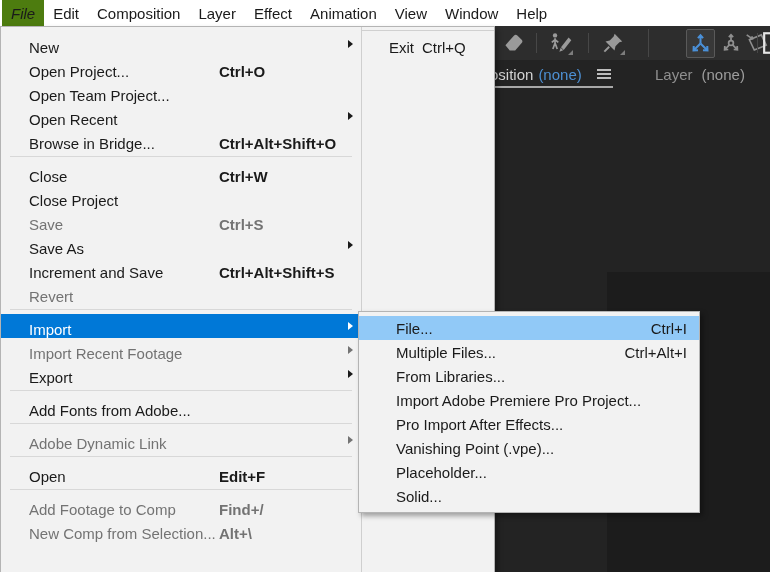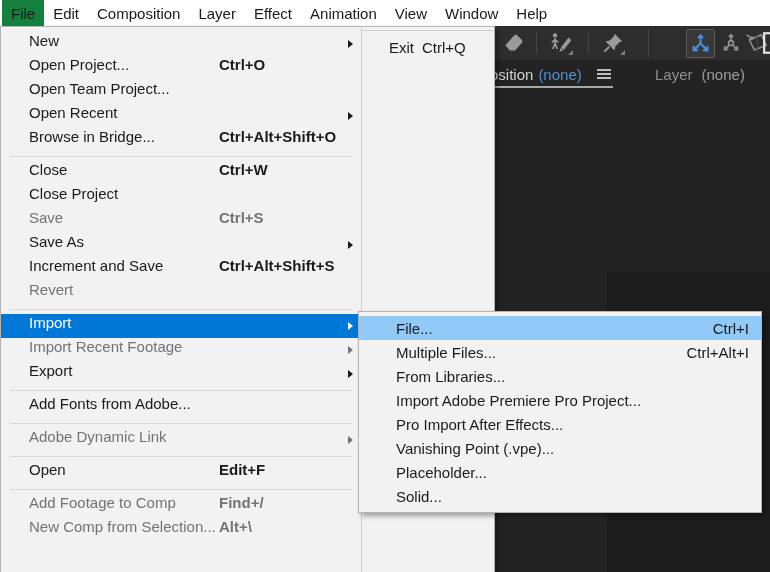--- a/index.html
+++ b/index.html
@@ -10,21 +10,21 @@
     font-size:15px;color:#1a1a1a;
     -webkit-font-smoothing:antialiased;
   }
   
   .menubar{
     position:absolute;top:0;left:0;width:770px;height:26px;
     background:#ffffff;display:flex;align-items:stretch;padding-left:2px;
     z-index:5;
   }
   .mb-item{display:flex;align-items:center;padding:0 9px;cursor:default;}
-  .mb-item.active{background:#15803d;}
+  .mb-item.active{background:#4d7c0f;font-style:italic;}
   
   .toolbar{position:absolute;top:26px;left:0;width:770px;height:34px;background:#2d2d2d;z-index:1;}
   .tool{position:absolute;width:26px;height:26px;top:4px;}
   .tool svg{width:100%;height:100%;display:block;}
   .tool .tri{position:absolute;right:1px;bottom:1px;width:0;height:0;
     border-bottom:5px solid #7d7d7d;border-left:5px solid transparent;}
   .tool.selected{background:#383838;border:1px solid #5a5a5a;border-radius:2px;top:3px;width:27px;height:27px;}
   .tb-sep{position:absolute;top:7px;width:1px;height:20px;background:#474747;}
   .tb-sep.tall{top:3px;height:28px;}
   .tabbar{position:absolute;top:60px;left:0;width:770px;height:30px;background:#232323;z-index:1;}
@@ -41,33 +41,33 @@
   .viewer-inner{position:absolute;left:607px;top:182px;width:163px;height:300px;background:#1c1c1c;}
   
   .menu-window{
     position:absolute;left:0;top:26px;width:493px;height:550px;
     background:#f2f2f2;border:1px solid #b4b4b4;
     box-shadow:3px 3px 5px rgba(0,0,0,.30);
     display:flex;z-index:10;
   }
   .menu-col-left{width:360px;border-right:1px solid #cfcfcf;padding-top:5px;}
   .menu-col-right{flex:1;padding-top:0;}
-  .menu-item{height:24px;position:relative;display:flex;align-items:flex-start;
+  .menu-item{height:24px;position:relative;display:flex;align-items:flex-end;
     padding-left:28px;white-space:nowrap;cursor:default;}
   .menu-item .shortcut{position:absolute;left:218px;font-weight:bold;}
   .menu-item.disabled{color:#737373;}
   .menu-item.highlighted{background:#0078d7;color:#ffffff;}
   .menu-sep{height:1px;background:#d8d8d8;margin:4px 9px;}
   .sub-arrow{position:absolute;right:8px;top:50%;margin-top:-4px;width:0;height:0;
     border-left:5px solid currentColor;border-top:4px solid transparent;border-bottom:4px solid transparent;}
   .exit-sep{height:1px;background:#d0d0d0;margin:3px 0 0 0;}
   .exit-row{height:26px;display:flex;align-items:center;padding-left:27px;gap:8px;margin-top:3px;white-space:nowrap;}
   
   .submenu{
-    position:absolute;left:358px;top:311px;width:404px;height:202px;
+    position:absolute;left:358px;top:311px;width:342px;height:202px;
     background:#f2f2f2;border:1px solid #b4b4b4;
     box-shadow:3px 3px 5px rgba(0,0,0,.35);
     padding-top:4px;box-sizing:border-box;z-index:20;
   }
   .sub-item{height:24px;position:relative;display:flex;align-items:center;
     padding-left:37px;white-space:nowrap;cursor:default;}
   .sub-item .shortcut{position:absolute;right:12px;}
   .sub-item.hovered{background:#91c9f7;}
 </style>
 </head>

